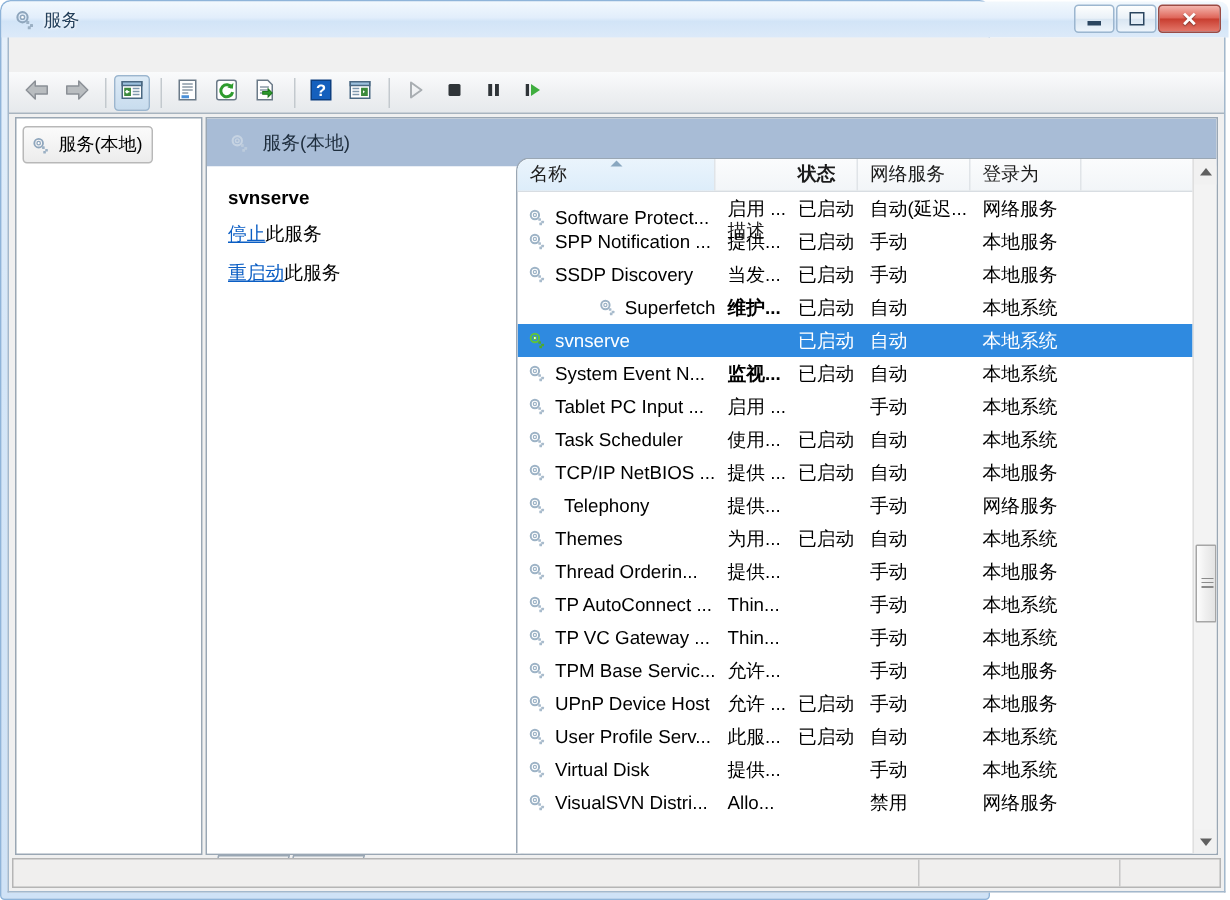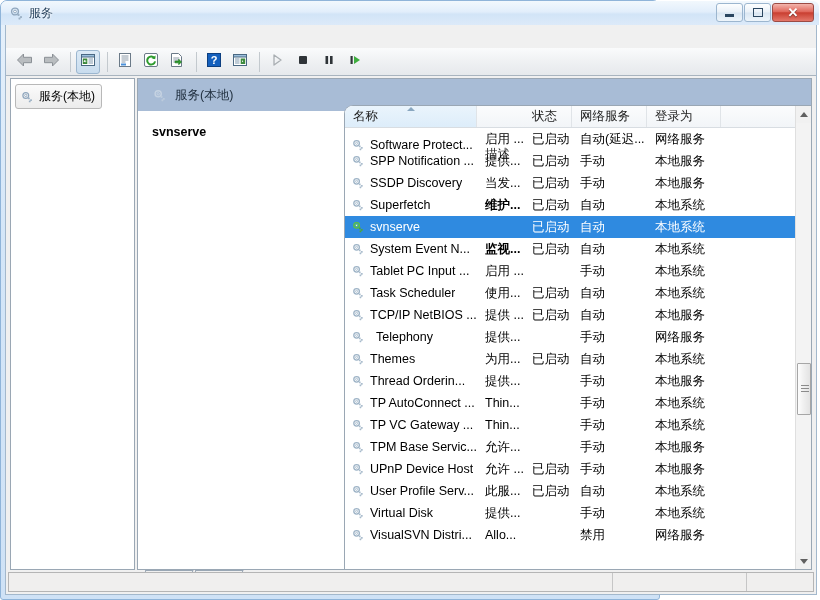--- a/index.html
+++ b/index.html
@@ -410,32 +410,38 @@
                 <rect x="11.6" y="10.6" width="2" height="2" rx="0.4"></rect>
                 <rect x="10.1" y="12.1" width="2" height="2" rx="0.4"></rect>
               </g>
             </svg>
           </span>
           <span id="banner-text">服务(本地)</span>
         </div>
 
         <div id="details">
           <div id="svc-title">svnserve</div>
+          <div class="svc-link">
+            <a>停止</a><span>此服务</span>
+          </div>
+          <div class="svc-link">
+            <a>重启动</a><span>此服务</span>
+          </div>
         </div>
 
         <div id="listview">
           <div id="lv-head">
               <div class="hcell sorted" style="width: 132px; flex: 0 0 132px;">
                 <div class="sort-arrow"></div>
                 <span>名称</span>
               </div>
               <div class="hcell" style="width: 47px; flex: 0 0 47px; margin-top: 48px;">
                 <span>描述</span>
               </div>
-              <div class="hcell" style="width: 48px; flex: 0 0 48px;">
+              <div class="hcell" style="width: 48px; flex: 0 0 48px; font-weight: bold;">
                 <span>状态</span>
               </div>
               <div class="hcell" style="width: 75px; flex: 0 0 75px;">
                 <span>网络服务</span>
               </div>
               <div class="hcell" style="width: 74px; flex: 0 0 74px;">
                 <span>登录为</span>
               </div>
               <div class="hcell" style="width: 75px; flex: 0 0 75px;">
                 <span></span>
@@ -493,21 +499,21 @@
                     </svg></span>
                   <span class="txt">SSDP Discovery</span>
                 </div>
                 <div class="cell c-desc" style="width: 47px; flex: 0 0 47px;">当发...</div>
                 <div class="cell c-status" style="width: 48px; flex: 0 0 48px;">已启动</div>
                 <div class="cell c-startup" style="width: 75px; flex: 0 0 75px;">手动</div>
                 <div class="cell c-logon" style="width: 74px; flex: 0 0 74px;">本地服务</div>
                 <div class="cell c-blank" style="width: 75px; flex: 0 0 75px;"></div>
               </div>
               <div class="row">
-                <div class="cell c-name" style="width: 132px; flex: 0 0 132px;">
+                <div class="cell c-name" style="width: 132px; flex: 0 0 132px; justify-content: flex-end;">
                   <span class="gear"><svg width="14" height="14" viewBox="0 0 16 16">
                       <circle cx="6.4" cy="6.1" r="3.2" fill="none" stroke="#9db3c6" stroke-width="1.5"></circle>
                       <circle cx="6.4" cy="6.1" r="1.2" fill="#ffffff" stroke="#9db3c6" stroke-width="0.9"></circle>
                       <g fill="#a8bbcc">
                         <rect x="9" y="8.5" width="2" height="2" rx="0.4"></rect>
                         <rect x="11.3" y="10.4" width="2" height="2" rx="0.4"></rect>
                         <rect x="9.8" y="11.9" width="2" height="2" rx="0.4"></rect>
                       </g>
                     </svg></span>
                   <span class="txt">Superfetch</span>

